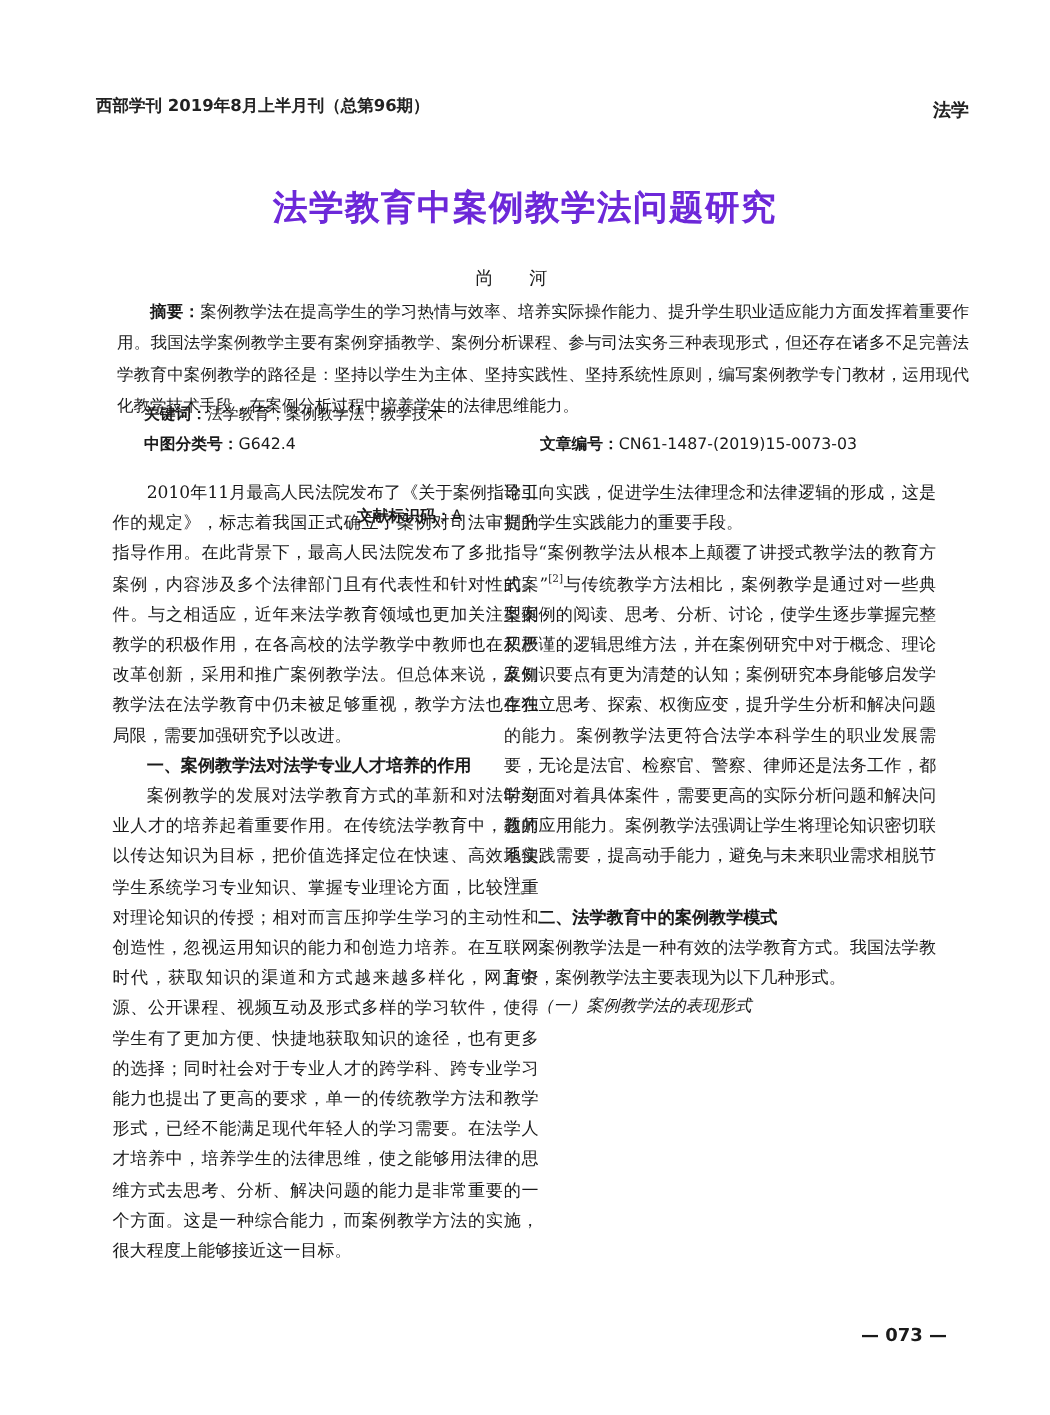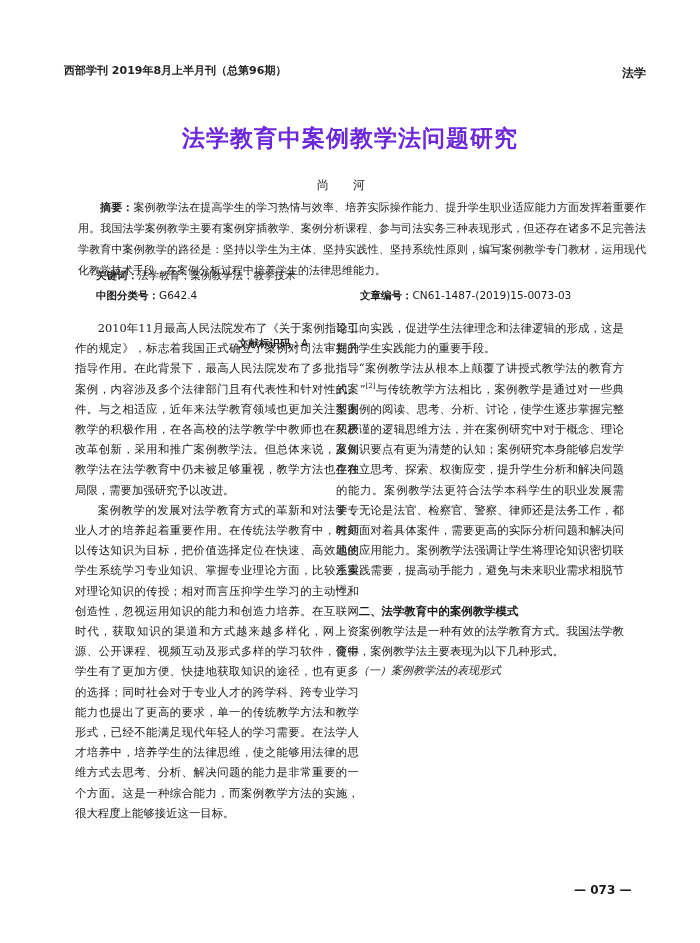--- a/index.html
+++ b/index.html
@@ -51,20 +51,21 @@
 </div>
 <div class="meta" style="top:289px; left:238px;margin-top:48px;">
   <span class="lbl">文献标识码：</span><span>A</span>
 </div>
 <div class="meta" style="top:289px; left:360px;">
   <span class="lbl">文章编号：</span><span>CN61-1487-(2019)15-0073-03</span>
 </div>
 
 <div class="col left">
   <p>2010年11月最高人民法院发布了《关于案例指导工作的规定》，标志着我国正式确立了案例对司法审判的指导作用。在此背景下，最高人民法院发布了多批指导案例，内容涉及多个法律部门且有代表性和针对性的案件。与之相适应，近年来法学教育领域也更加关注案例教学的积极作用，在各高校的法学教学中教师也在积极改革创新，采用和推广案例教学法。但总体来说，案例教学法在法学教育中仍未被足够重视，教学方法也存在局限，需要加强研究予以改进。</p>
+  <h3>一、案例教学法对法学专业人才培养的作用</h3>
   <p>案例教学的发展对法学教育方式的革新和对法学专业人才的培养起着重要作用。在传统法学教育中，教师以传达知识为目标，把价值选择定位在快速、高效地使学生系统学习专业知识、掌握专业理论方面，比较注重对理论知识的传授；相对而言压抑学生学习的主动性和创造性，忽视运用知识的能力和创造力培养。在互联网时代，获取知识的渠道和方式越来越多样化，网上资源、公开课程、视频互动及形式多样的学习软件，使得学生有了更加方便、快捷地获取知识的途径，也有更多的选择；同时社会对于专业人才的跨学科、跨专业学习能力也提出了更高的要求，单一的传统教学方法和教学形式，已经不能满足现代年轻人的学习需要。在法学人才培养中，培养学生的法律思维，使之能够用法律的思维方式去思考、分析、解决问题的能力是非常重要的一个方面。这是一种综合能力，而案例教学方法的实施，很大程度上能够接近这一目标。</p>
 </div>
 
 <div class="col right">
   <p class="cont">论引向实践，促进学生法律理念和法律逻辑的形成，这是提升学生实践能力的重要手段。</p>
   <p><span>“案例教学法从根本上颠覆了讲授式教学法的教育方式。”</span><sup>[2]</sup><span>与传统教学方法相比，案例教学是通过对一些典型案例的阅读、思考、分析、讨论，使学生逐步掌握完整又严谨的逻辑思维方法，并在案例研究中对于概念、理论及知识要点有更为清楚的认知；案例研究本身能够启发学生独立思考、探索、权衡应变，提升学生分析和解决问题的能力。案例教学法更符合法学本科学生的职业发展需要，无论是法官、检察官、警察、律师还是法务工作，都时刻面对着具体案件，需要更高的实际分析问题和解决问题的应用能力。案例教学法强调让学生将理论知识密切联系实践需要，提高动手能力，避免与未来职业需求相脱节</span><sup>[3]</sup><span>。</span></p>
   <h3>二、法学教育中的案例教学模式</h3>
   <p>案例教学法是一种有效的法学教育方式。我国法学教育中，案例教学法主要表现为以下几种形式。</p>
   <h4>（一）案例教学法的表现形式</h4>
 </div>

